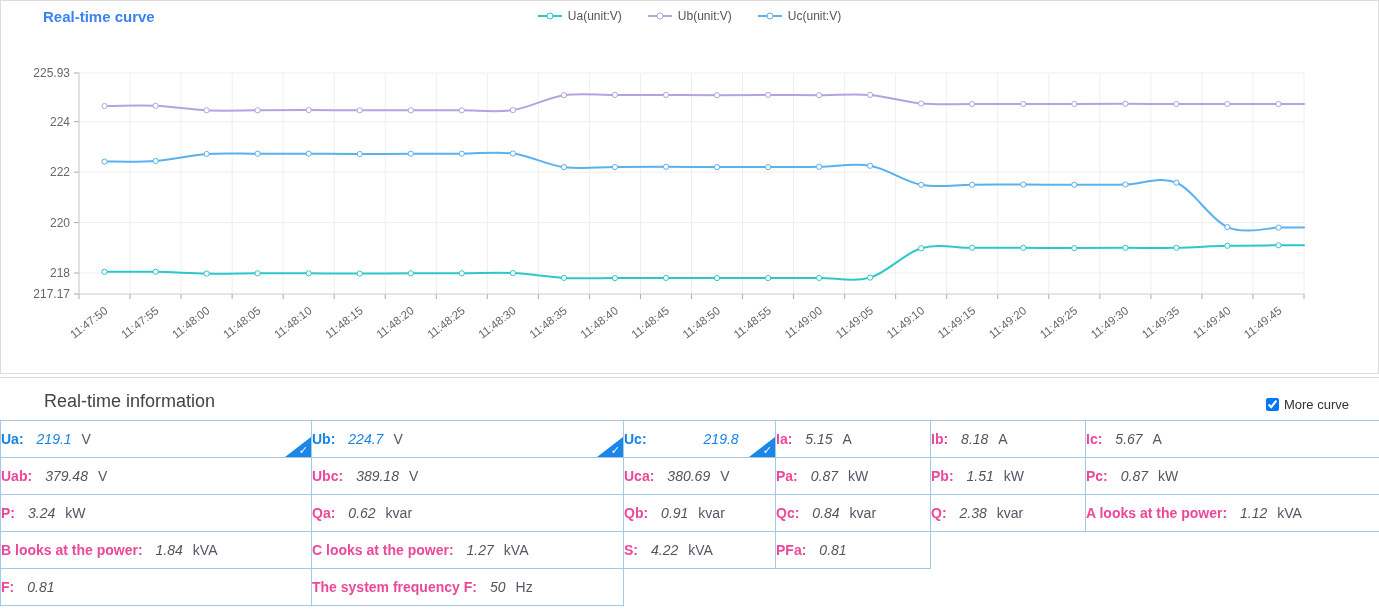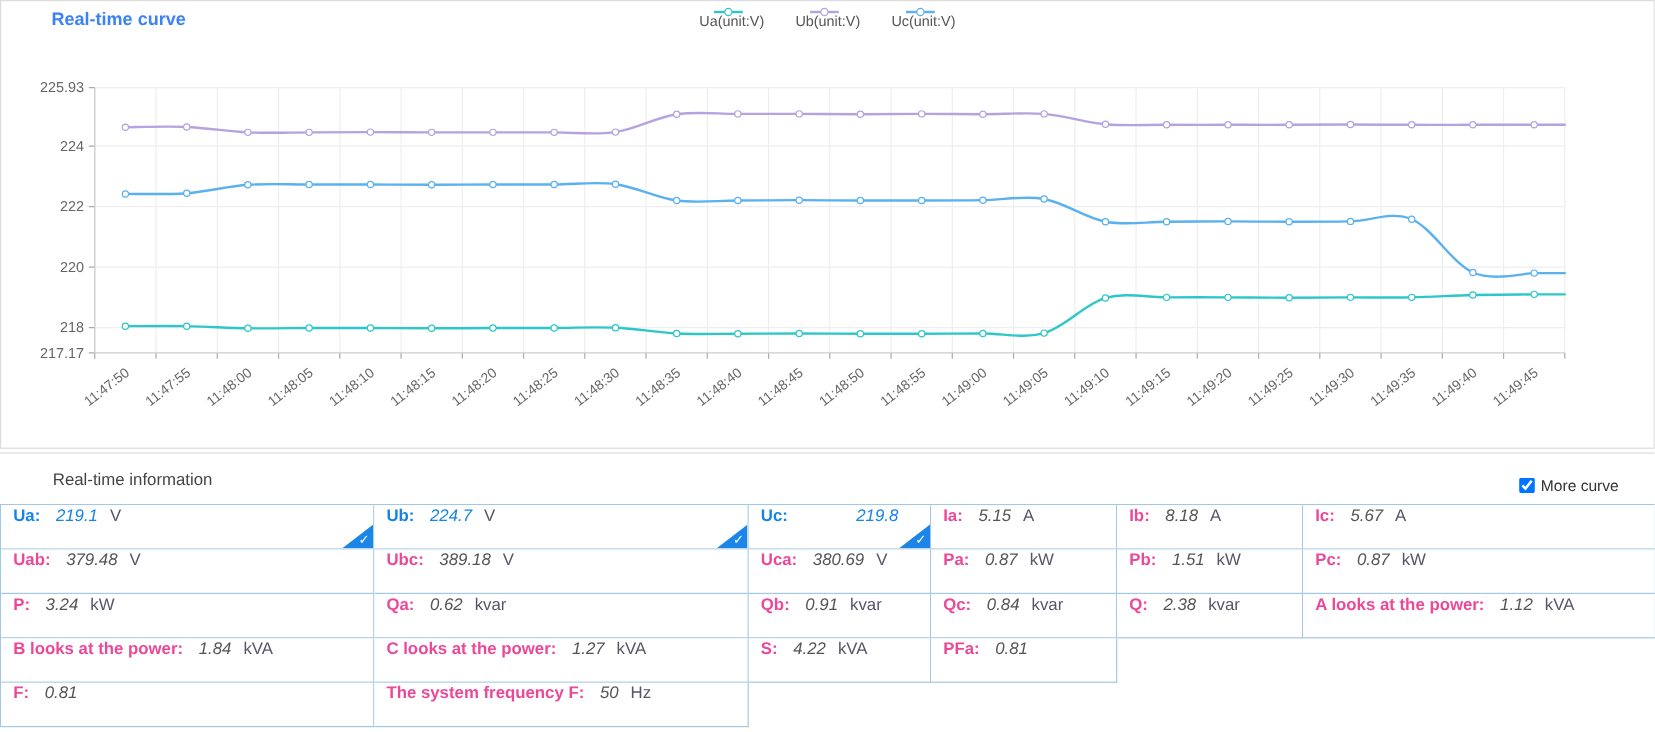--- a/index.html
+++ b/index.html
@@ -6,39 +6,39 @@
   html,body { width:1379px; height:610px; background:#fff; overflow:hidden;
               font-family:"Liberation Sans", sans-serif; }
 
   
   .chart-card { position:relative; width:1379px; height:374px;
                 border:1px solid #dcdcdc; background:#fff; }
   .chart-title { position:absolute; left:42px; top:7px; font-size:15px;
                  font-weight:bold; color:#3b82f6; }
   .chart-legend { position:absolute; left:0; top:8px; width:100%;
                   display:flex; justify-content:center; gap:26px; }
-  .leg-item { display:flex; align-items:center; cursor:pointer;flex-direction:column; }
+  .leg-item { display:flex; align-items:center; cursor:pointer; }
   .leg-line { display:inline-block; width:24px; height:2px; position:relative; margin-right:6px; }
   .leg-dot { position:absolute; left:50%; top:50%; transform:translate(-50%,-50%);
              width:7px; height:7px; border:1.5px solid #000; border-radius:50%; background:#fff; }
   .leg-label { font-size:12px; color:#555; }
   .chart-svg { position:absolute; left:0; top:0; }
 
   
   .info-panel { margin-top:3px; border-top:1px solid #dcdcdc; background:#fff; }
   .info-header { position:relative; height:42px; }
-  .info-title { position:absolute; left:44px; top:13px; font-size:14px; color:#444; }
+  .info-title { position:absolute; left:44px; top:13px; font-size:18px; color:#444; }
   .more-curve { position:absolute; right:30px; top:19px; display:flex; align-items:center;
                 font-size:13px; color:#333; cursor:pointer;padding-left:20px; }
   .more-curve input { margin-right:5px; width:13px; height:13px; }
 
   .info-table { border-top:1px solid #a4c8e4; border-left:1px solid #a4c8e4; width:1379px; }
   .t-row { display:flex; width:1379px; }
-  .t-cell { position:relative; height:37px; display:flex; 
-            padding-left:10px; border-right:1px solid #a4c8e4; border-bottom:1px solid #a4c8e4;
+  .t-cell { position:relative; height:37px; display:flex; align-items:center;
+            border-right:1px solid #a4c8e4; border-bottom:1px solid #a4c8e4;
             background:#fff; overflow:hidden; }
   .c-label { font-size:14px; font-weight:bold; color:#ec4899; white-space:pre; }
   .c-value { font-size:14px; font-style:italic; 
              color:#555; margin-left:13px; white-space:pre; }
   .c-unit  { font-size:14px; color:#556; margin-left:10px; }
   .t-cell.hl { cursor:pointer; }
   .t-cell.hl .c-label, .t-cell.hl .c-value { color:#1584e6; }
   .corner-badge { position:absolute; right:0; bottom:0; width:26px; height:20px;
                   background:#1b86e8; clip-path:polygon(100% 0, 100% 100%, 0 100%); }
   .corner-badge::after { content:"\2713"; position:absolute; right:3px; bottom:0px;

